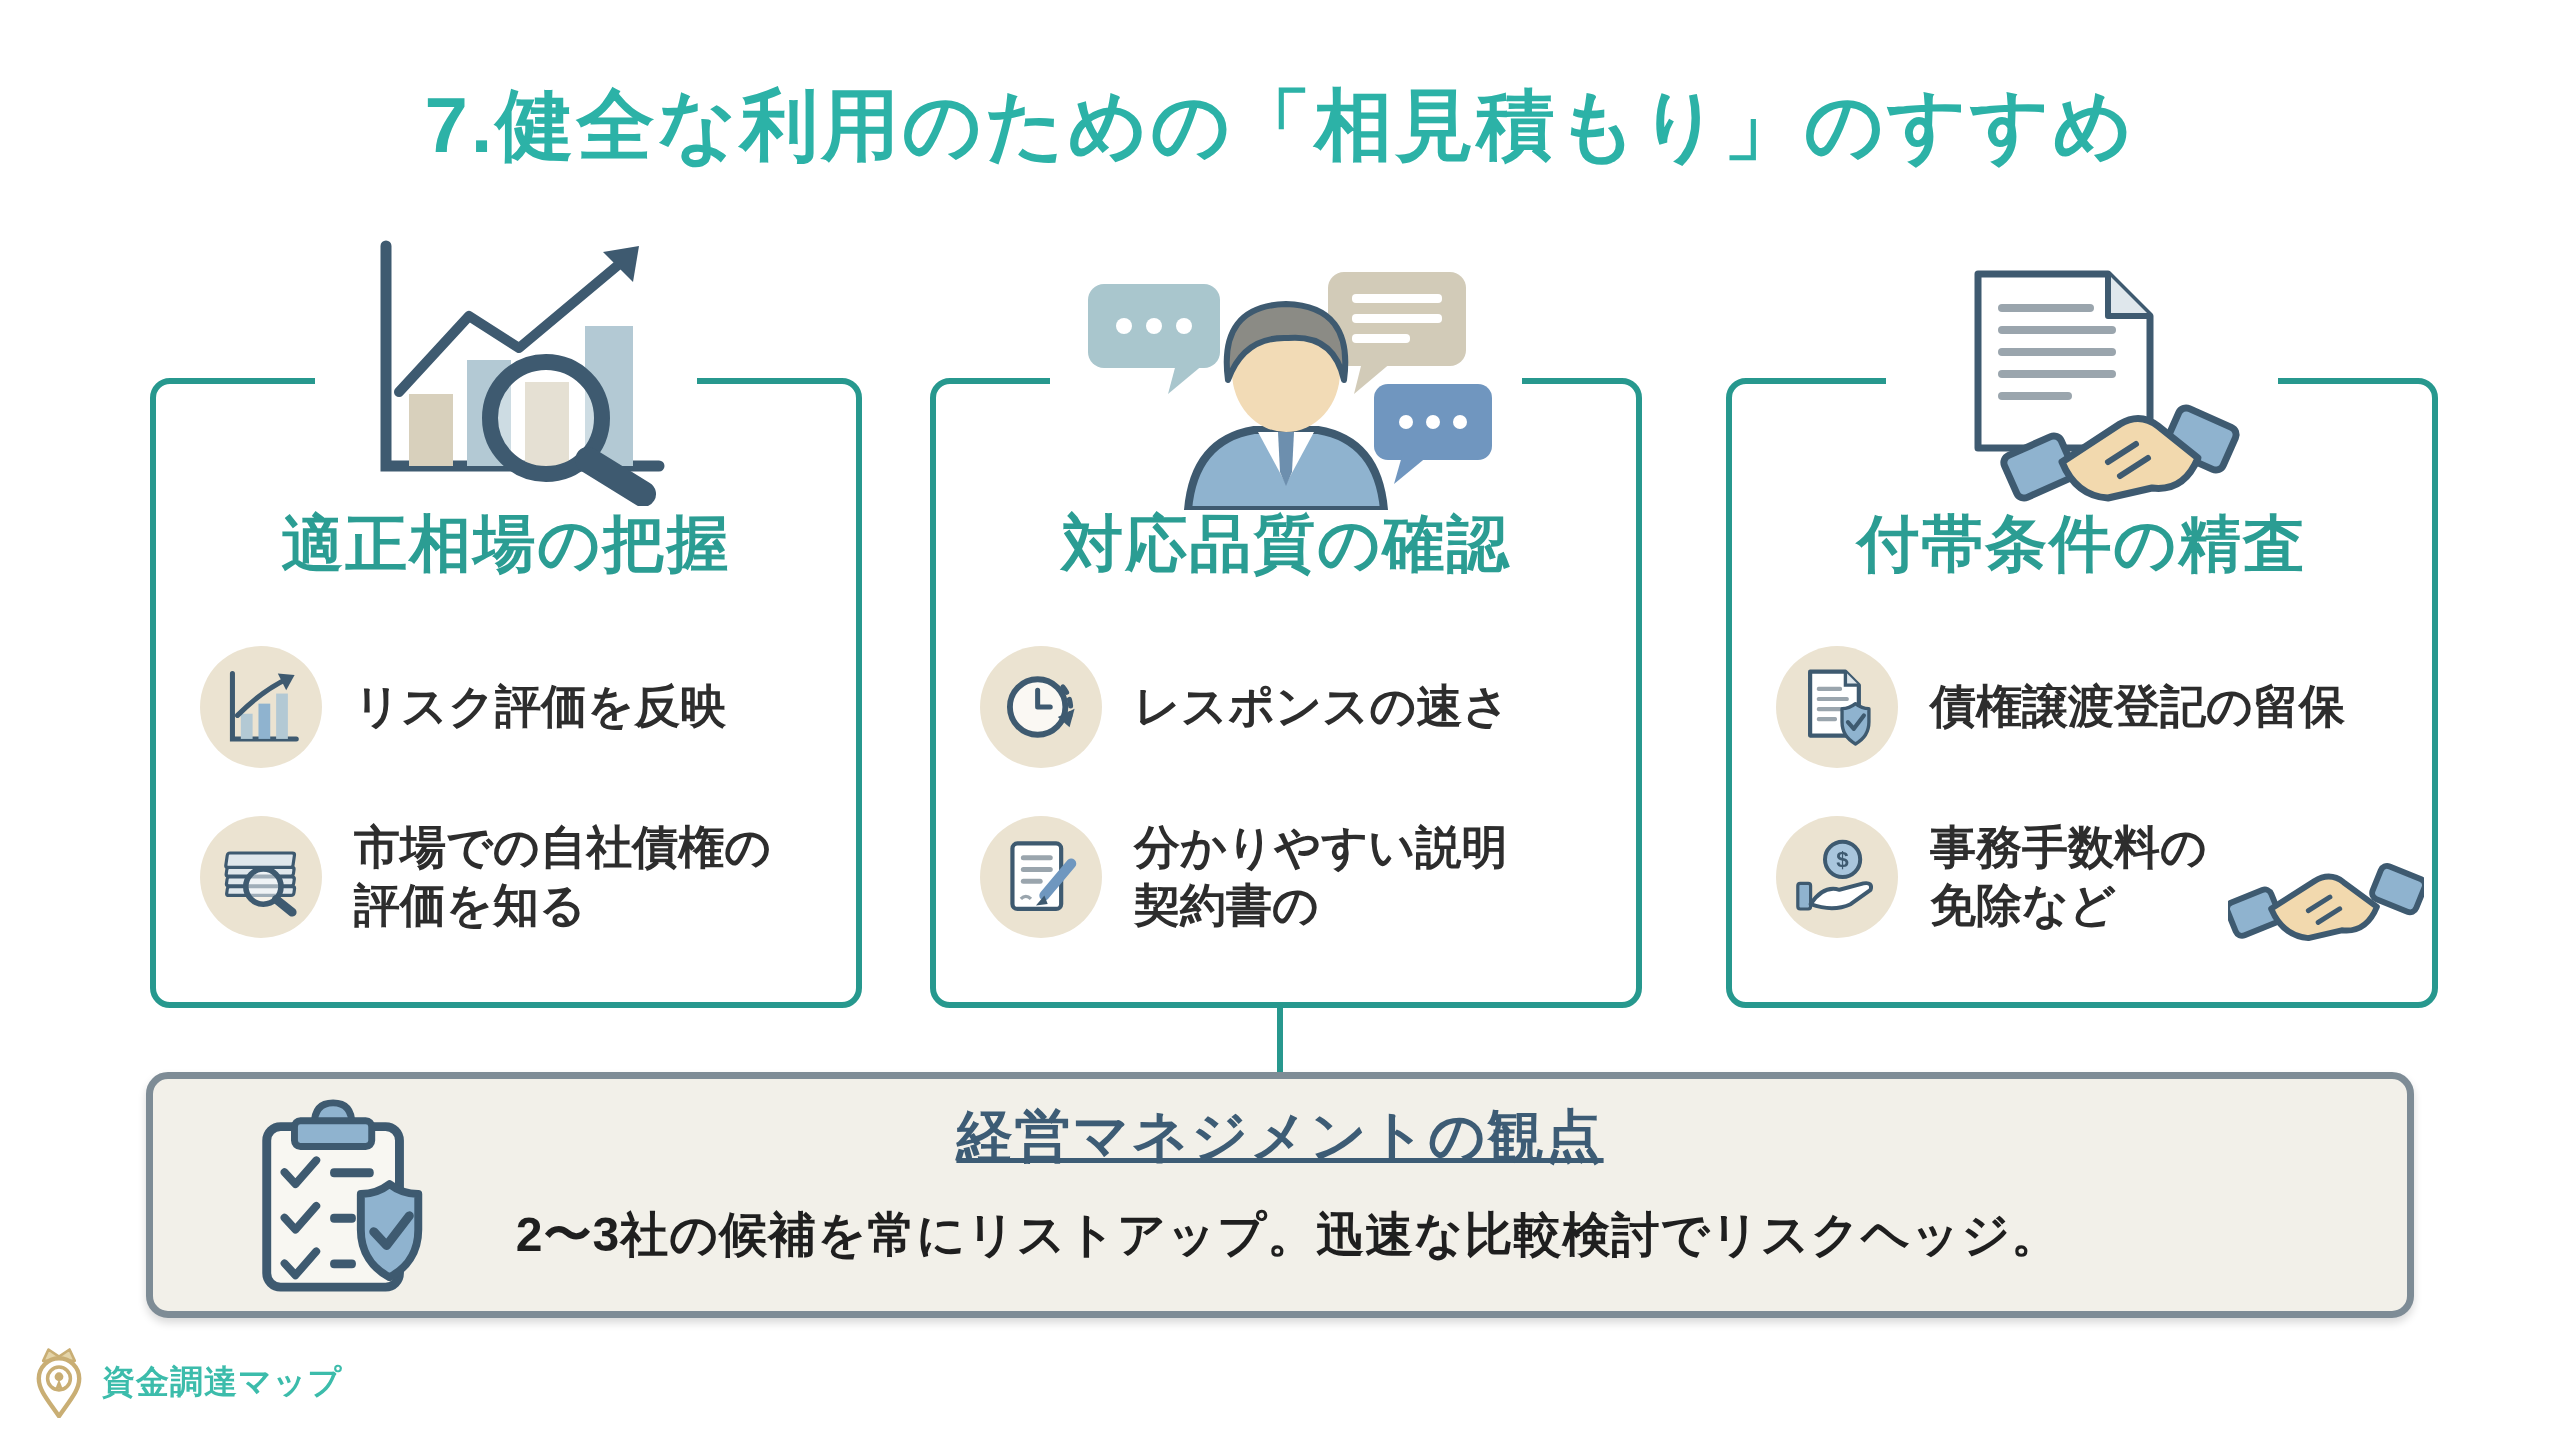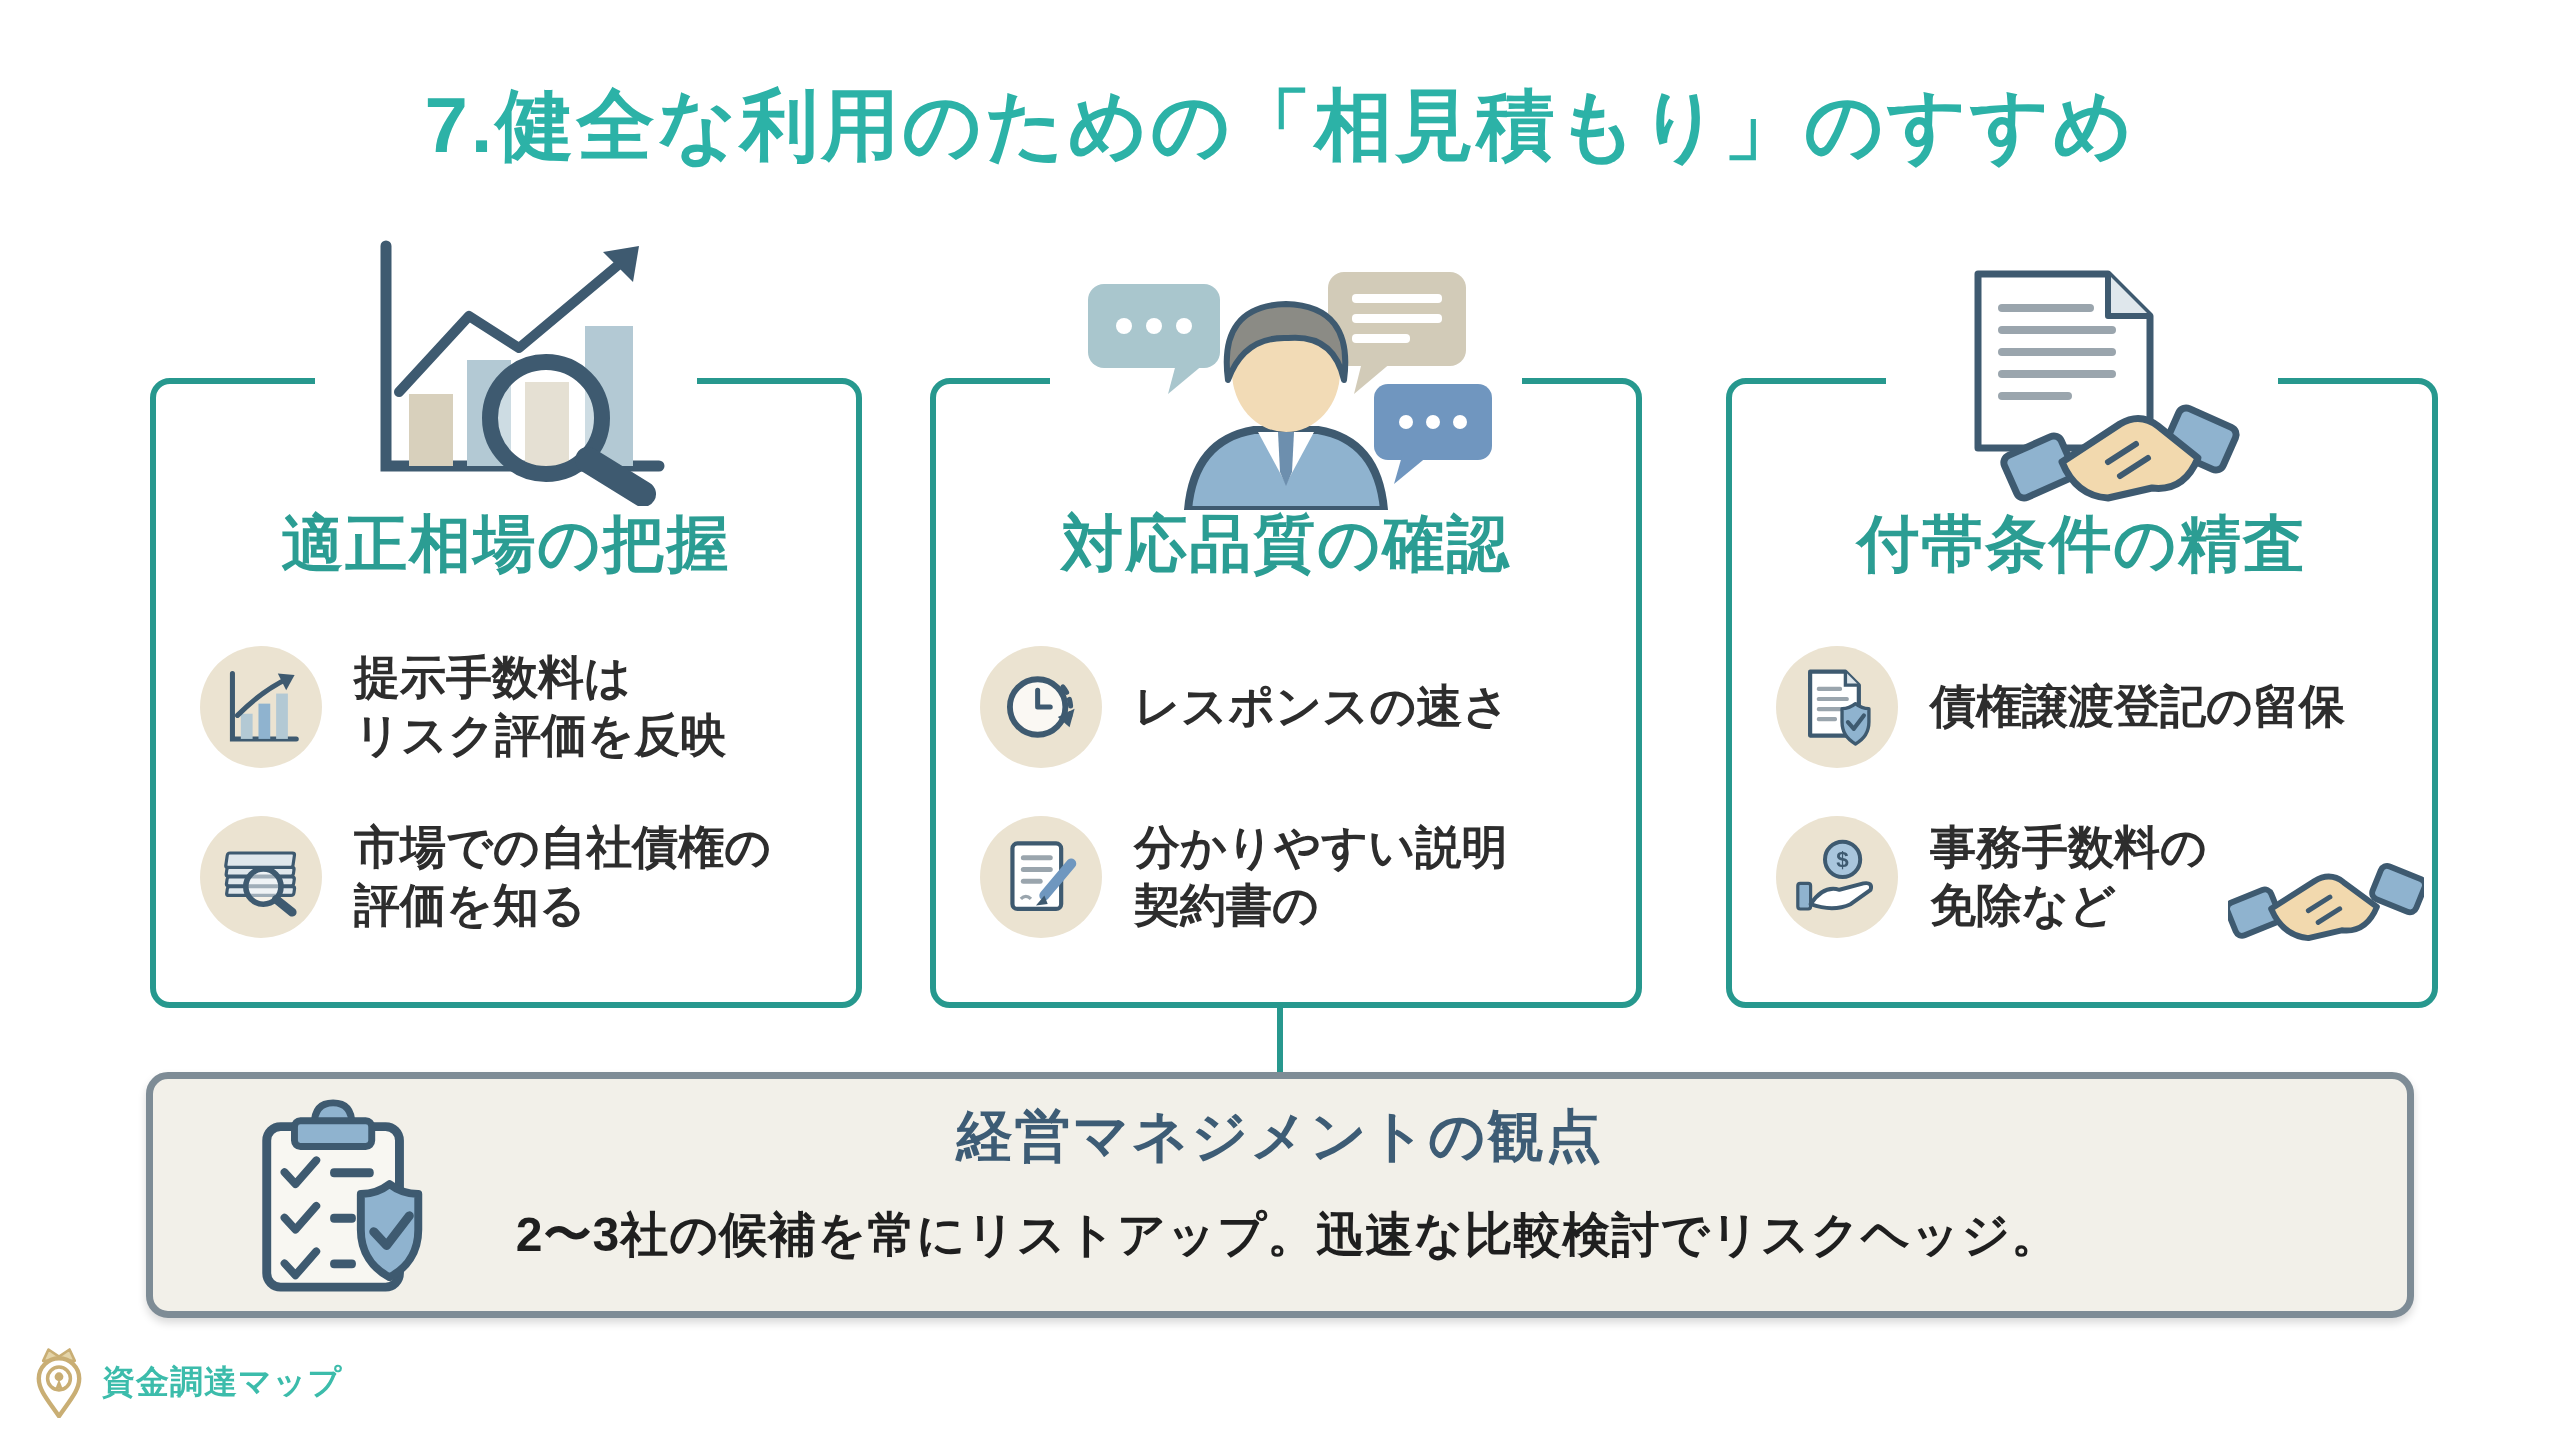--- a/index.html
+++ b/index.html
@@ -63,21 +63,21 @@
     position:absolute;left:1277px;top:1008px;width:6px;height:70px;background:var(--card-border);
   }
   .bottom-box{
     position:absolute;left:146px;top:1072px;width:2268px;height:246px;
     background:var(--box-bg);border:7px solid var(--box-border);border-radius:22px;
     box-shadow:0 5px 8px rgba(0,0,0,0.15);
   }
   .bottom-icon{position:absolute;left:86px;top:12px;line-height:0;}
   .bottom-title{
     position:absolute;top:20px;left:0;width:100%;margin:0;text-align:center;
-    font-size:56px;font-weight:bold;color:var(--box-title);letter-spacing:2px;
+    font-size:56px;font-weight:bold;color:var(--box-title);letter-spacing:2px;text-decoration:underline;
   }
   .bottom-body{
     position:absolute;top:116px;left:0;width:100%;margin:8px;text-align:center;
     font-size:48px;font-weight:bold;color:#1f1f1f;letter-spacing:1px;
   }
   .logo{position:absolute;left:28px;top:1346px;display:flex;align-items:center;gap:12px;}
   .logo-text{font-size:33px;font-weight:bold;color:var(--logo-teal);letter-spacing:1px;}
 </style>
 </head>
 <body>
@@ -104,21 +104,20 @@
       <svg width="84" height="84" viewBox="0 0 100 100">
         <path d="M16 10 V88 H92" fill="none" stroke="#3e5a70" stroke-width="6" stroke-linecap="round"></path>
         <rect x="26" y="58" width="14" height="30" fill="#b3c9d4"></rect>
         <rect x="47" y="46" width="14" height="42" fill="#8fb3cf"></rect>
         <rect x="68" y="34" width="14" height="54" fill="#b3c9d4"></rect>
         <path d="M22 60 Q52 30 82 16" fill="none" stroke="#3e5a70" stroke-width="6" stroke-linecap="round"></path>
         <path d="M70 10 L90 12 L80 30 Z" fill="#3e5a70"></path>
       </svg>
     </span>
     <p class="item-text">
-      <span>提示手数料は</span>
       <span>リスク評価を反映</span>
     </p>
   </div>
   <div class="item row-2">
     <span class="circle-icon">
       <svg width="88" height="84" viewBox="0 0 110 100">
         <g transform="skewX(-8)">
           <rect x="22" y="62" width="84" height="11" rx="3" fill="#dfe7ec" stroke="#3e5a70" stroke-width="4"></rect>
           <rect x="20" y="50" width="84" height="11" rx="3" fill="#dfe7ec" stroke="#3e5a70" stroke-width="4"></rect>
           <rect x="18" y="38" width="84" height="11" rx="3" fill="#dfe7ec" stroke="#3e5a70" stroke-width="4"></rect>

